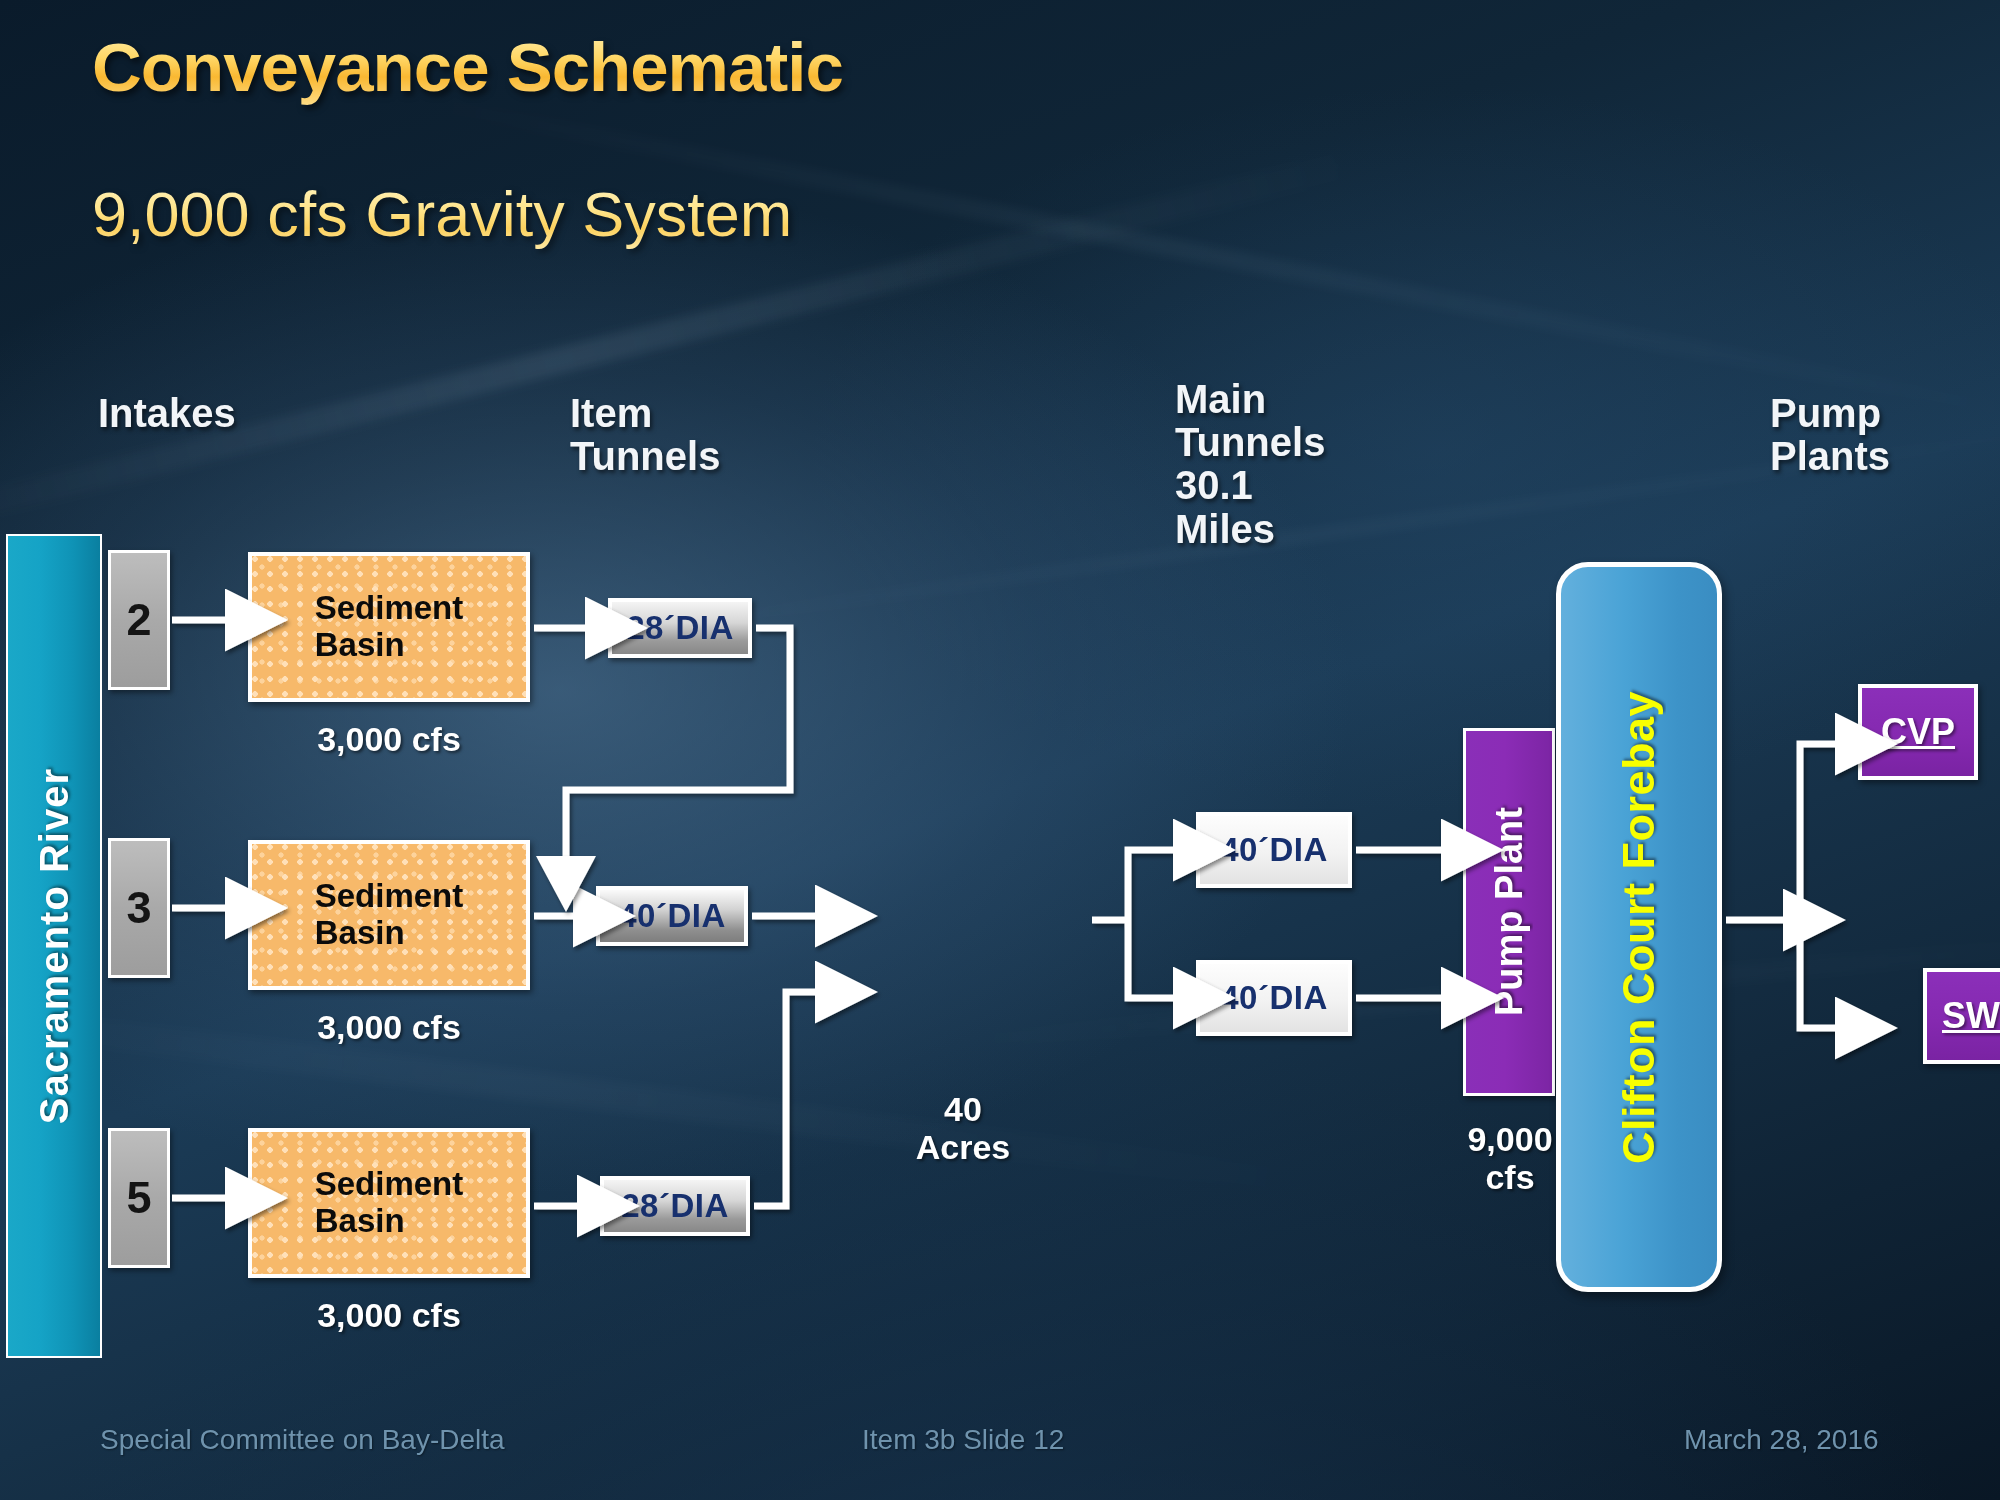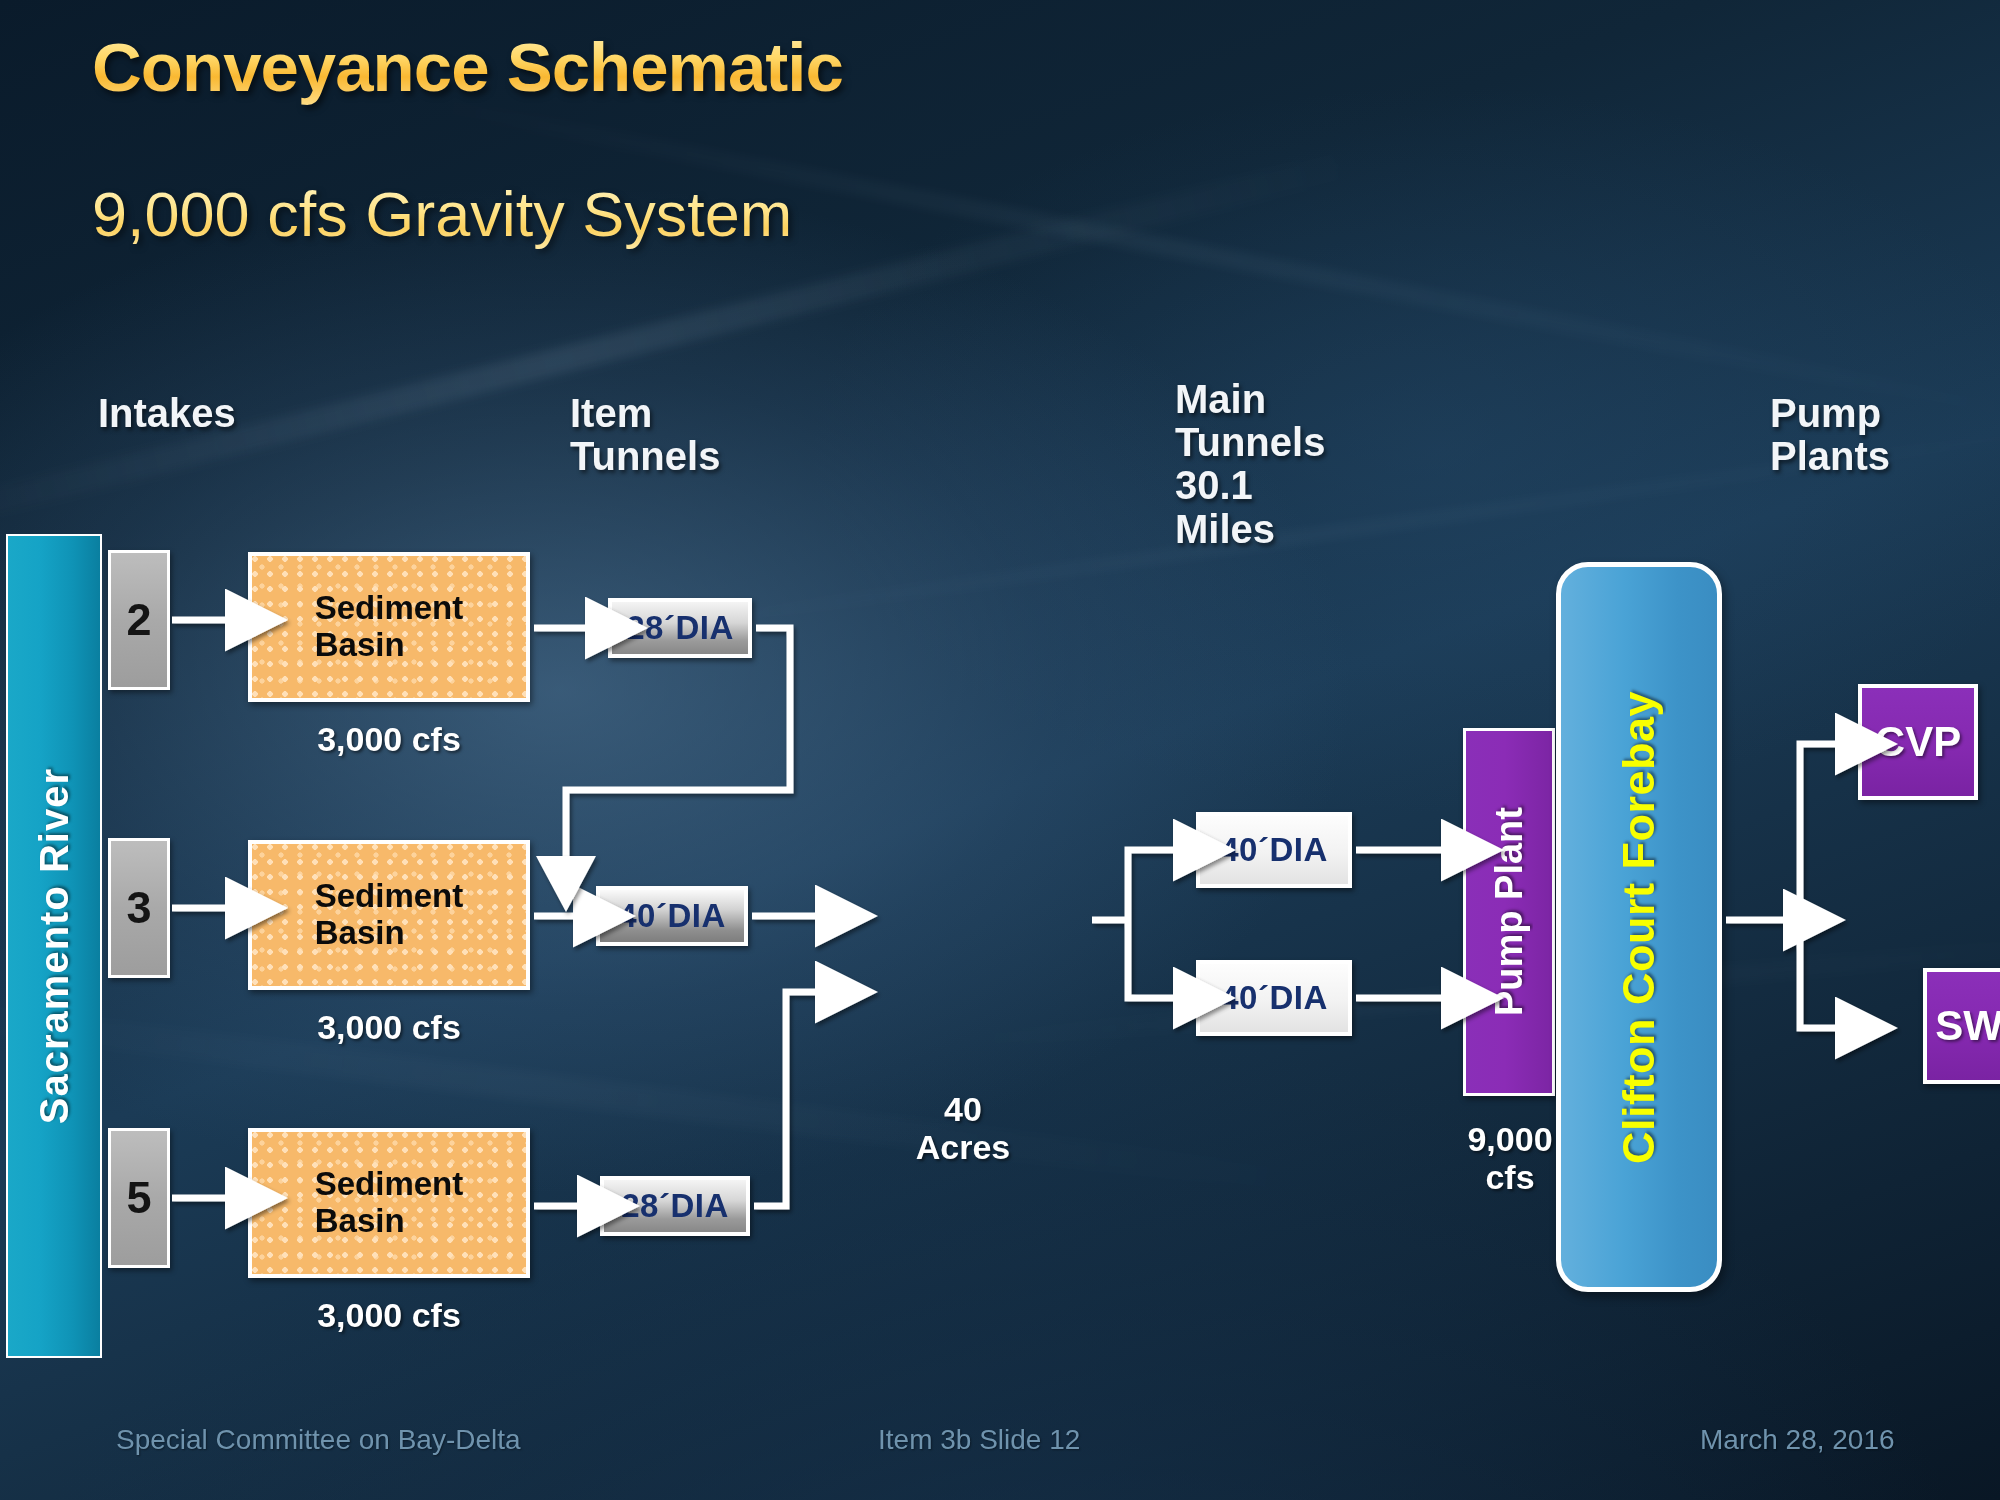--- a/index.html
+++ b/index.html
@@ -158,34 +158,35 @@
     box-shadow:3px 5px 10px rgba(0,0,0,.4);
   }
   #clifton span {
     writing-mode:vertical-rl; transform:rotate(180deg);
     color:#f8ff00; font-weight:bold; font-size:45px; letter-spacing:0.5px;
     text-shadow:2px 2px 3px rgba(0,0,0,.45); white-space:nowrap;
   }
 
   
   .plant {
-    position:absolute; width:120px; height:116px;
+    position:absolute; width:120px; height:96px;
     background:linear-gradient(180deg,#8b2fb9 0%, #8529b0 55%, #7a23a3 100%);
     border:4px solid #ffffff;
     display:flex; align-items:center; justify-content:center;
-    color:#ffffff; font-weight:bold; font-size:42px;
+    color:#ffffff; font-weight:bold; font-size:36px;
     text-shadow:2px 2px 3px rgba(0,0,0,.45);
     box-shadow:2px 3px 6px rgba(0,0,0,.45);
+    text-decoration:underline;
   }
 
   
   #wires { position:absolute; inset:0; width:2000px; height:1500px; pointer-events:none; }
 
   
-  #footer { position:absolute; left:16px; right:0; top:1424px; height:50px; }
+  #footer { position:absolute; left:0; right:0; top:1424px; height:50px; }
   .foot {
     position:absolute; color:#6f93ad; font-size:28px;
     text-shadow:1px 1px 2px rgba(0,0,0,.4); white-space:nowrap;
   }
 </style>
 </head>
 <body>
 
 <div id="slide">
 

